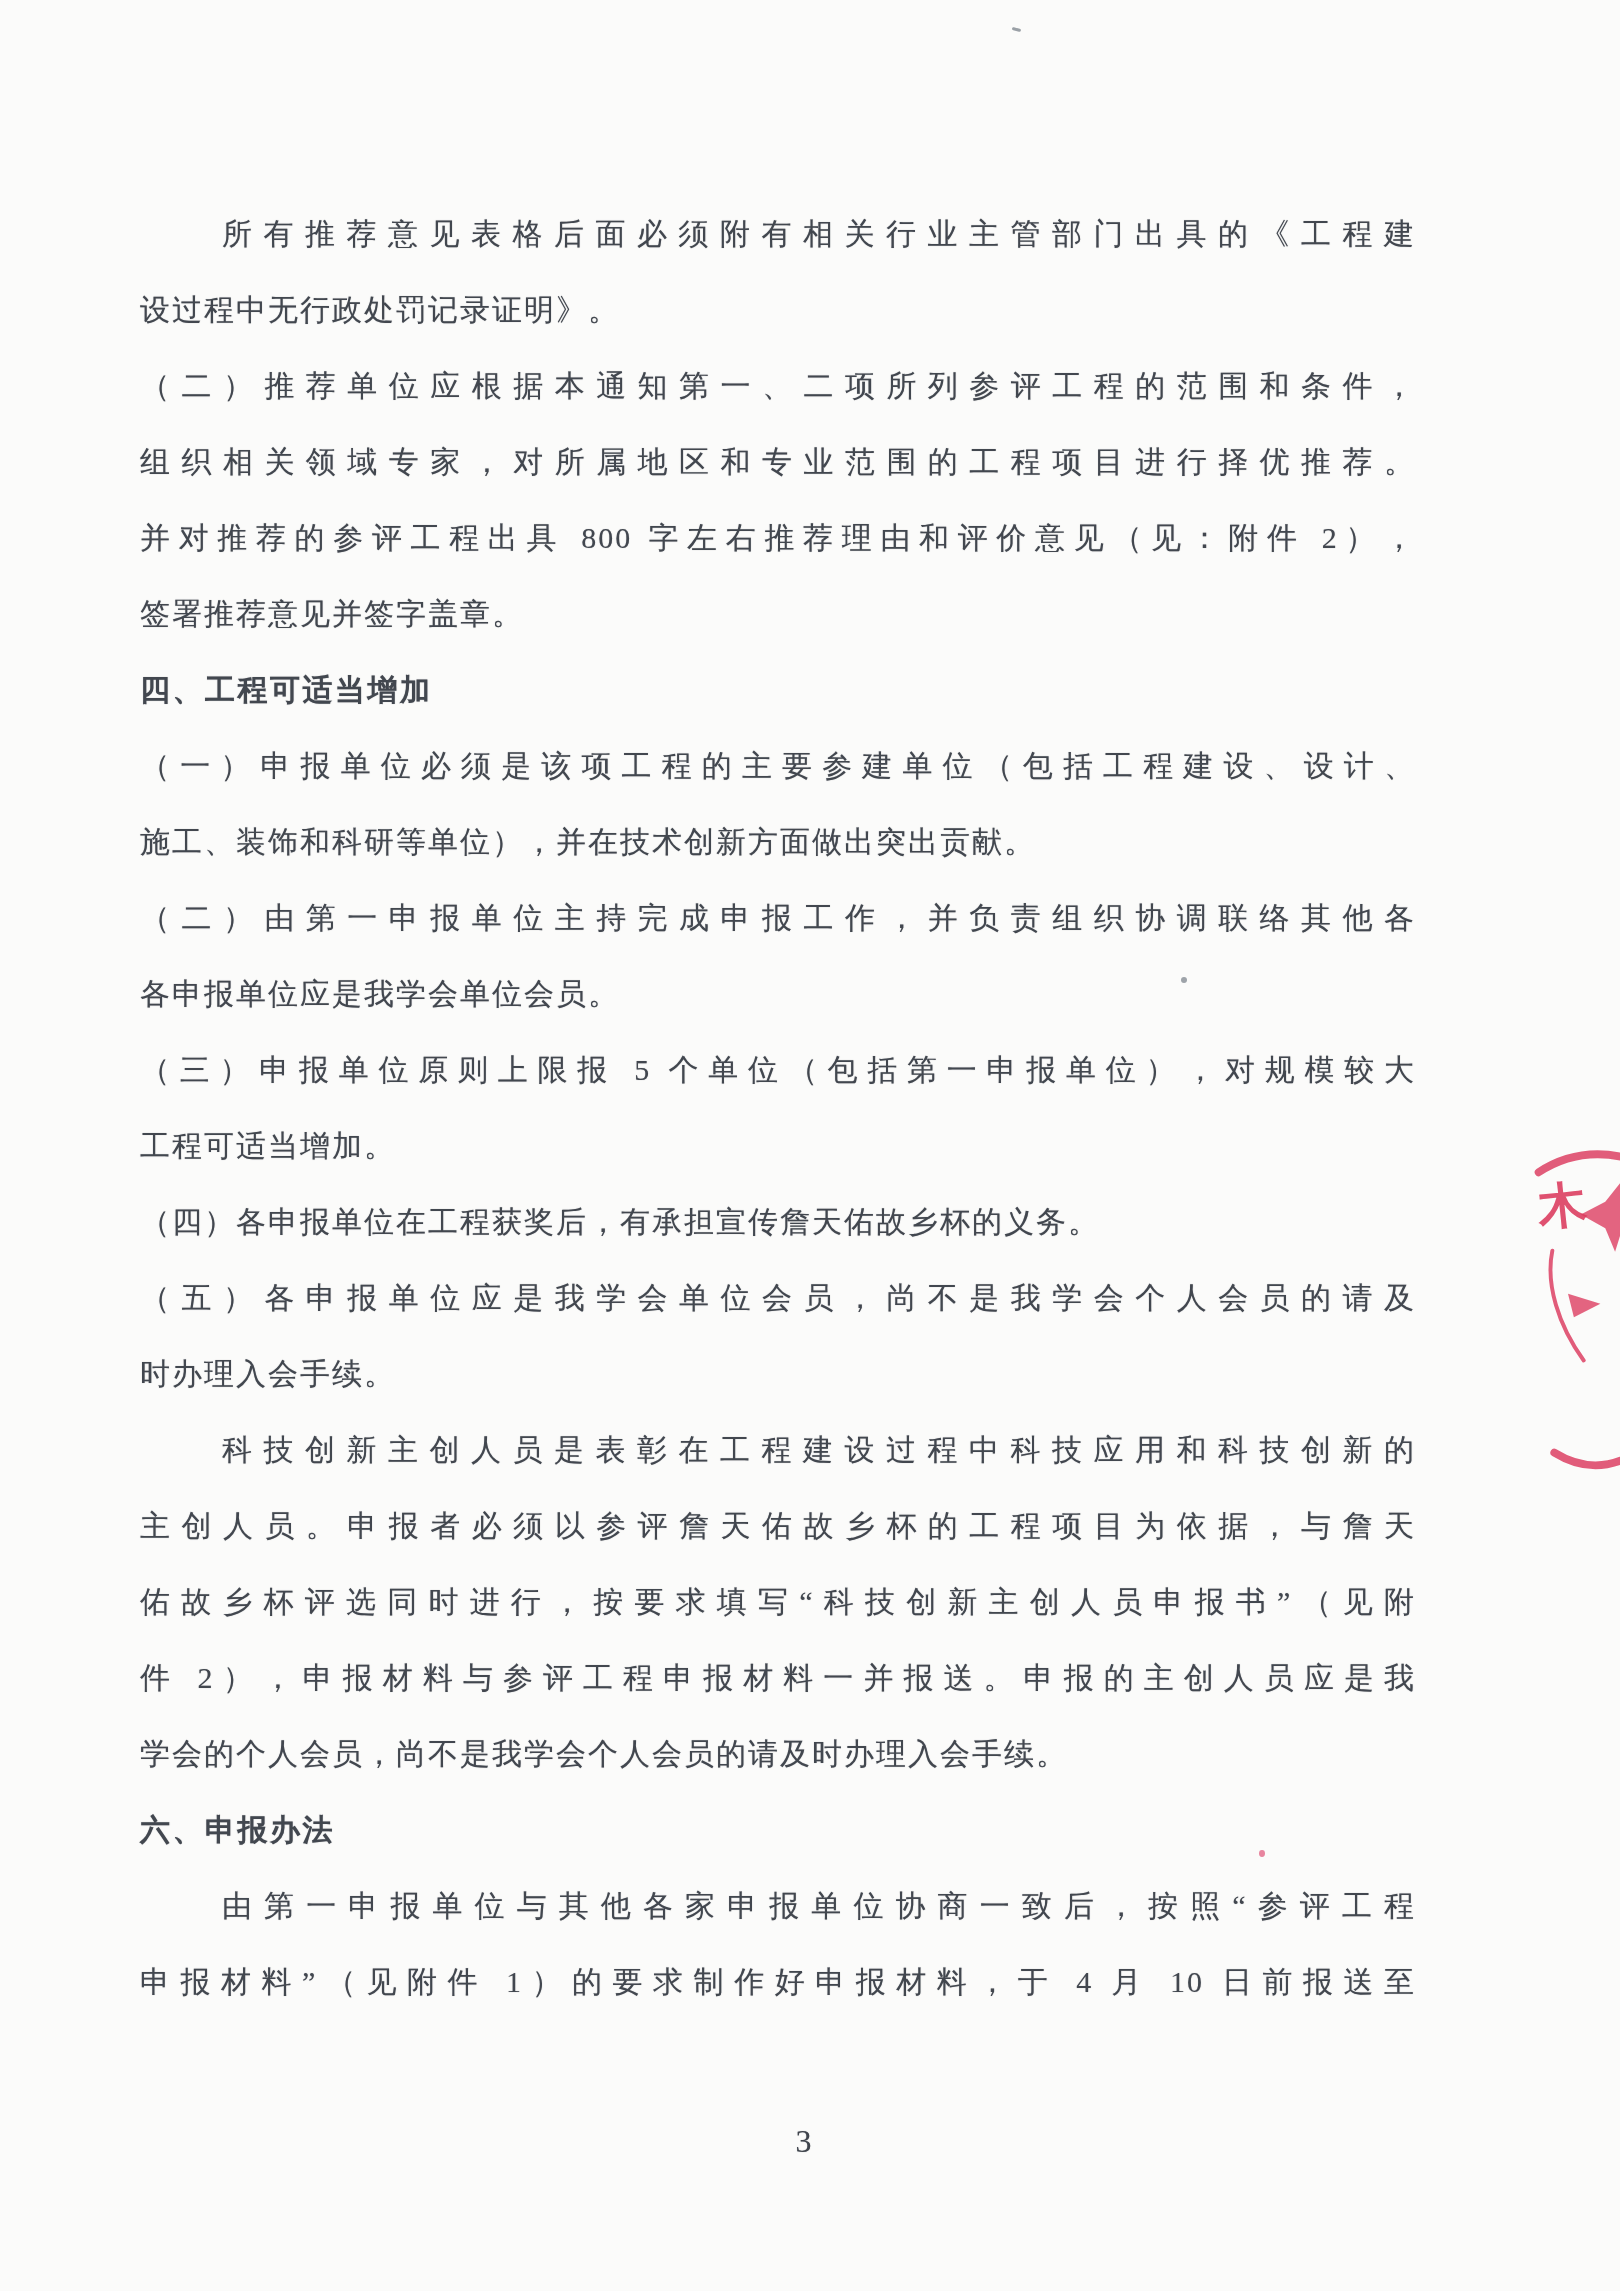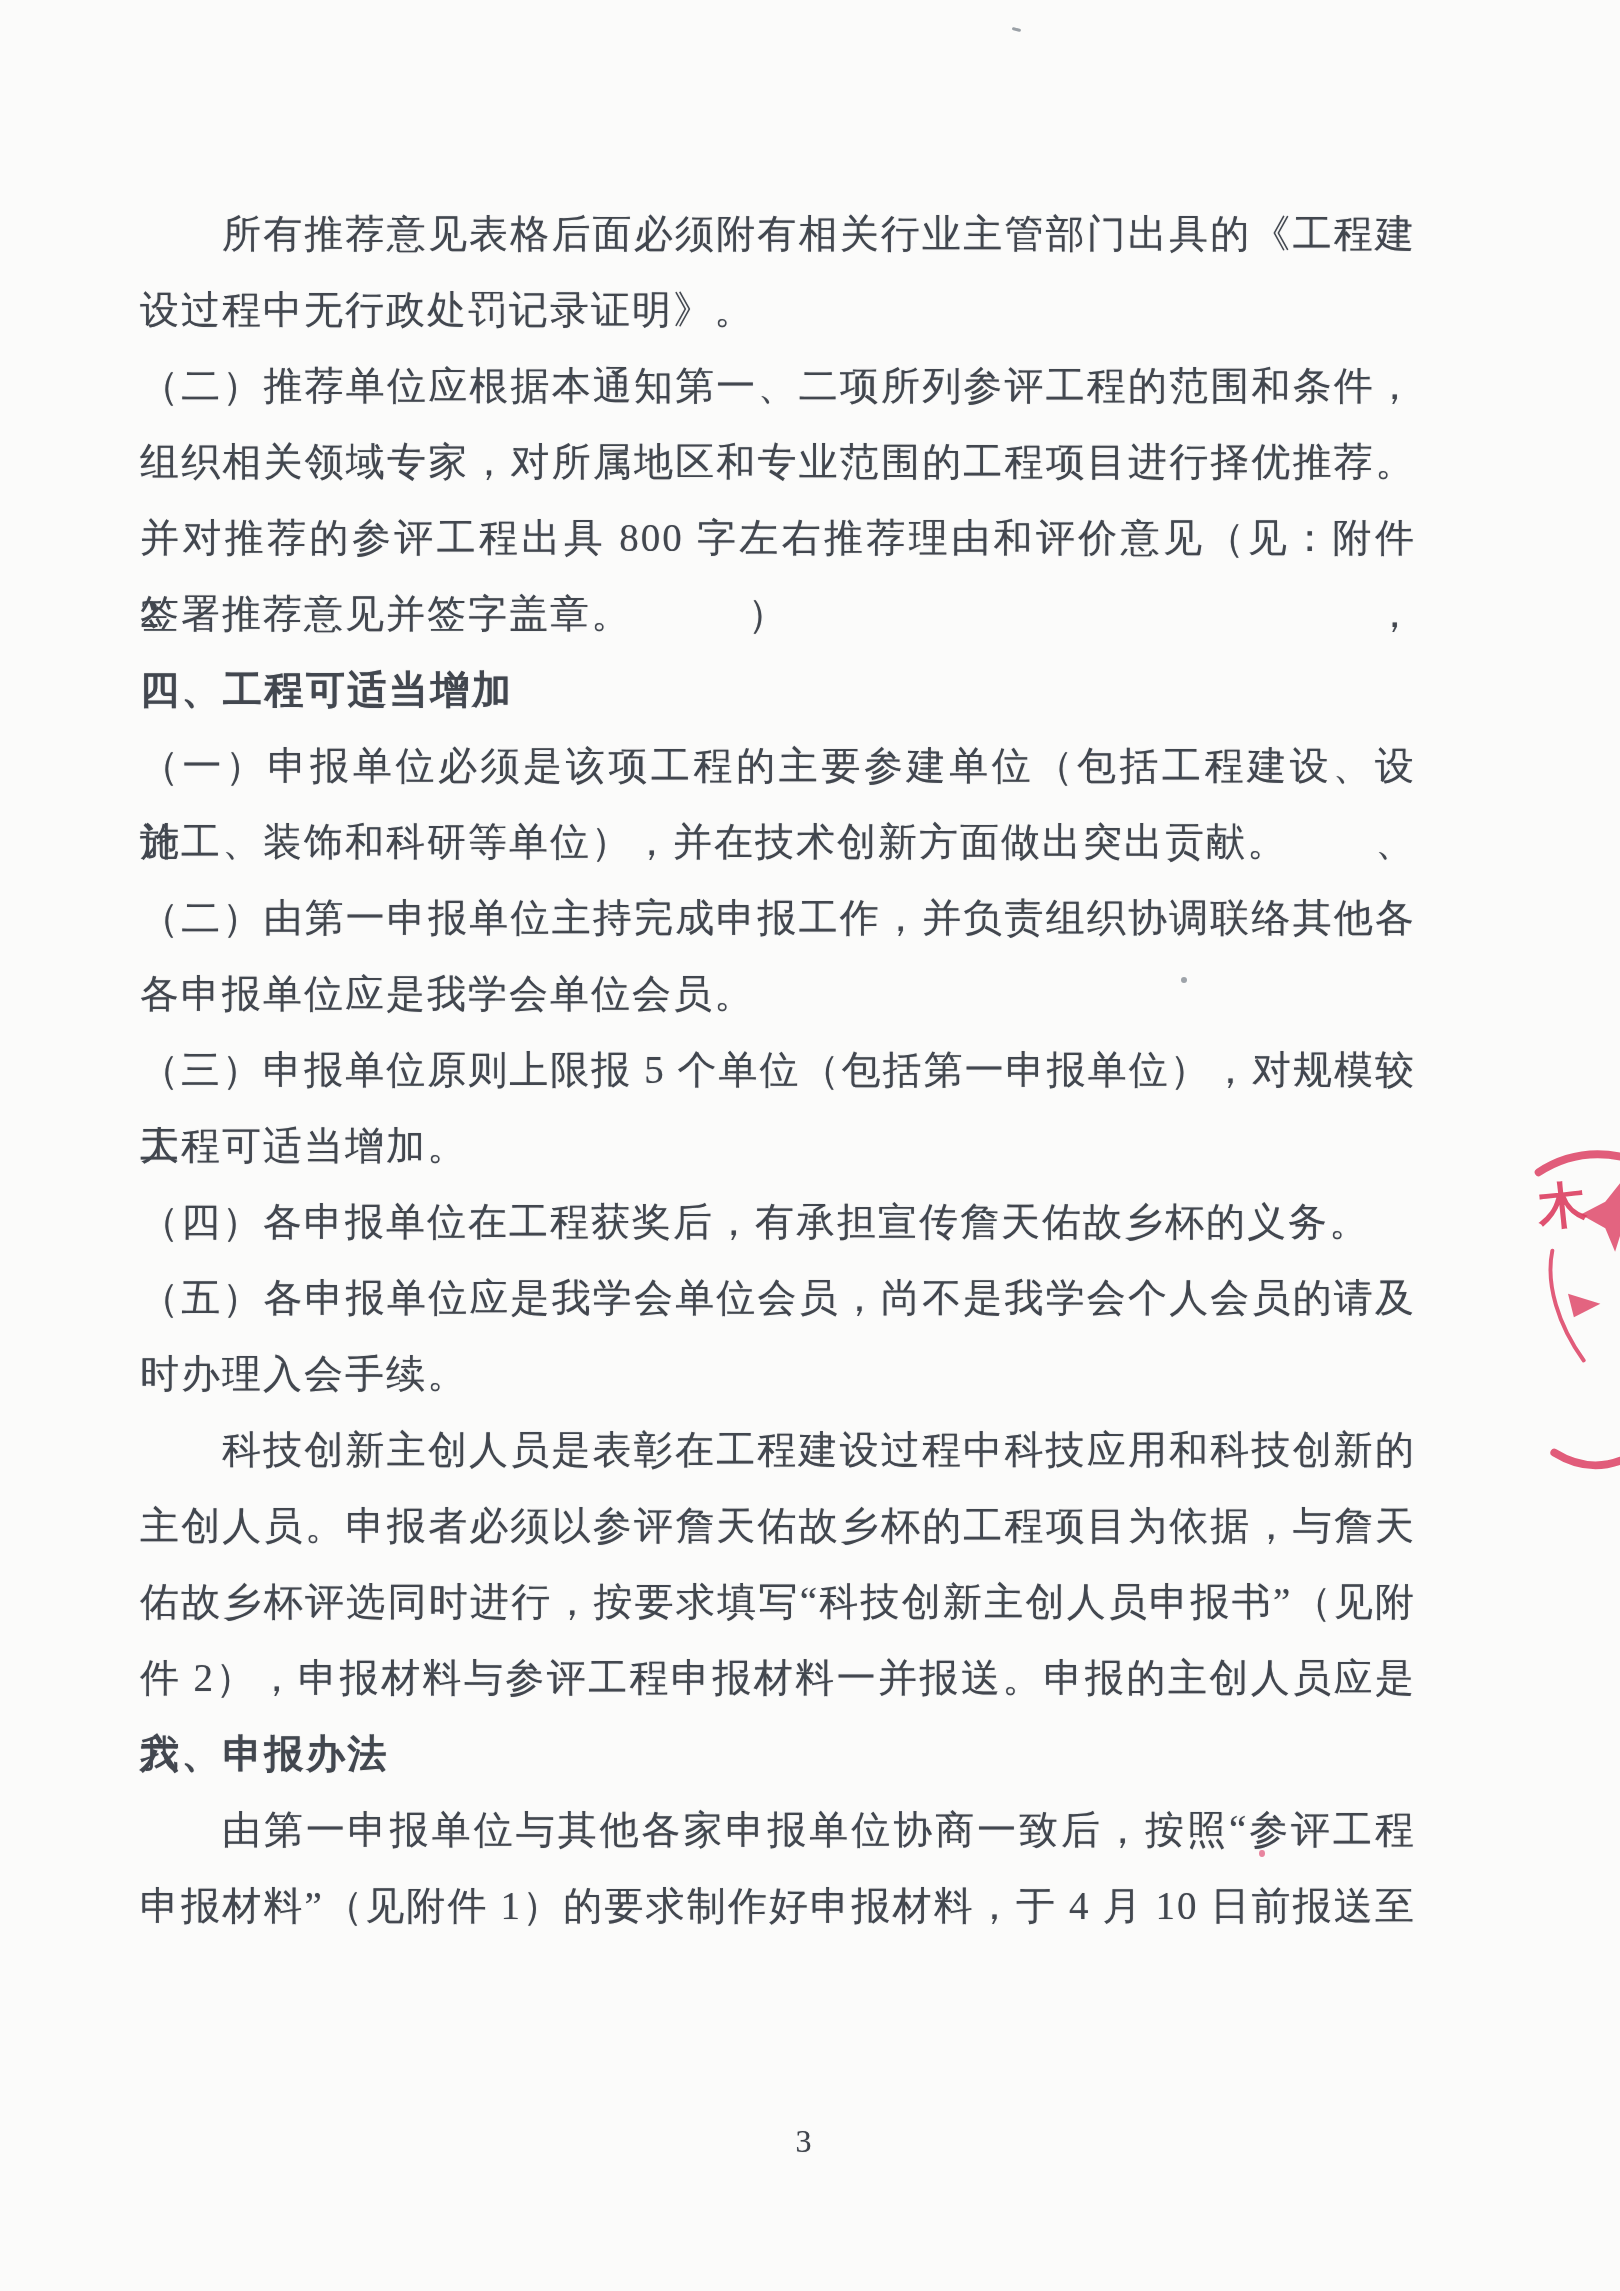--- a/index.html
+++ b/index.html
@@ -18,21 +18,21 @@
   }
   .text-area {
     position: absolute;
     left: 140px;
     top: 196px;
     width: 1276px;
   }
   .line {
     height: 76px;
     line-height: 76px;
-    font-size: 39px;
+    font-size: 30px;
     letter-spacing: 2px;
     color: var(--ink, #42474f);
     text-shadow: 0 0 1px rgba(70, 75, 85, 0.45);
     white-space: nowrap;
     overflow: visible;
   }
   .line.justify {
     text-align: justify;
     text-justify: inter-character;
     white-space: normal;
@@ -102,20 +102,21 @@
       <div class="line">各申报单位应是我学会单位会员。</div>
       <div class="line justify">（三）申报单位原则上限报 5 个单位（包括第一申报单位），对规模较大</div>
       <div class="line">工程可适当增加。</div>
       <div class="line">（四）各申报单位在工程获奖后，有承担宣传詹天佑故乡杯的义务。</div>
       <div class="line justify">（五）各申报单位应是我学会单位会员，尚不是我学会个人会员的请及</div>
       <div class="line">时办理入会手续。</div>
       <div class="line indent justify">科技创新主创人员是表彰在工程建设过程中科技应用和科技创新的</div>
       <div class="line justify">主创人员。申报者必须以参评詹天佑故乡杯的工程项目为依据，与詹天</div>
       <div class="line justify">佑故乡杯评选同时进行，按要求填写“科技创新主创人员申报书”（见附</div>
       <div class="line justify">件 2），申报材料与参评工程申报材料一并报送。申报的主创人员应是我</div>
+      <div class="line">学会的个人会员，尚不是我学会个人会员的请及时办理入会手续。</div>
       <div class="line heading">六、申报办法</div>
       <div class="line indent justify">由第一申报单位与其他各家申报单位协商一致后，按照“参评工程</div>
       <div class="line justify">申报材料”（见附件 1）的要求制作好申报材料，于 4 月 10 日前报送至</div>
     </div>
 
   <div class="page-number">3</div>
 
   <div class="stamp">
     <svg width="101" height="348" viewBox="0 0 103 355" xmlns="http://www.w3.org/2000/svg">
       <g stroke="#dc3a5e" fill="none" opacity="0.82">

